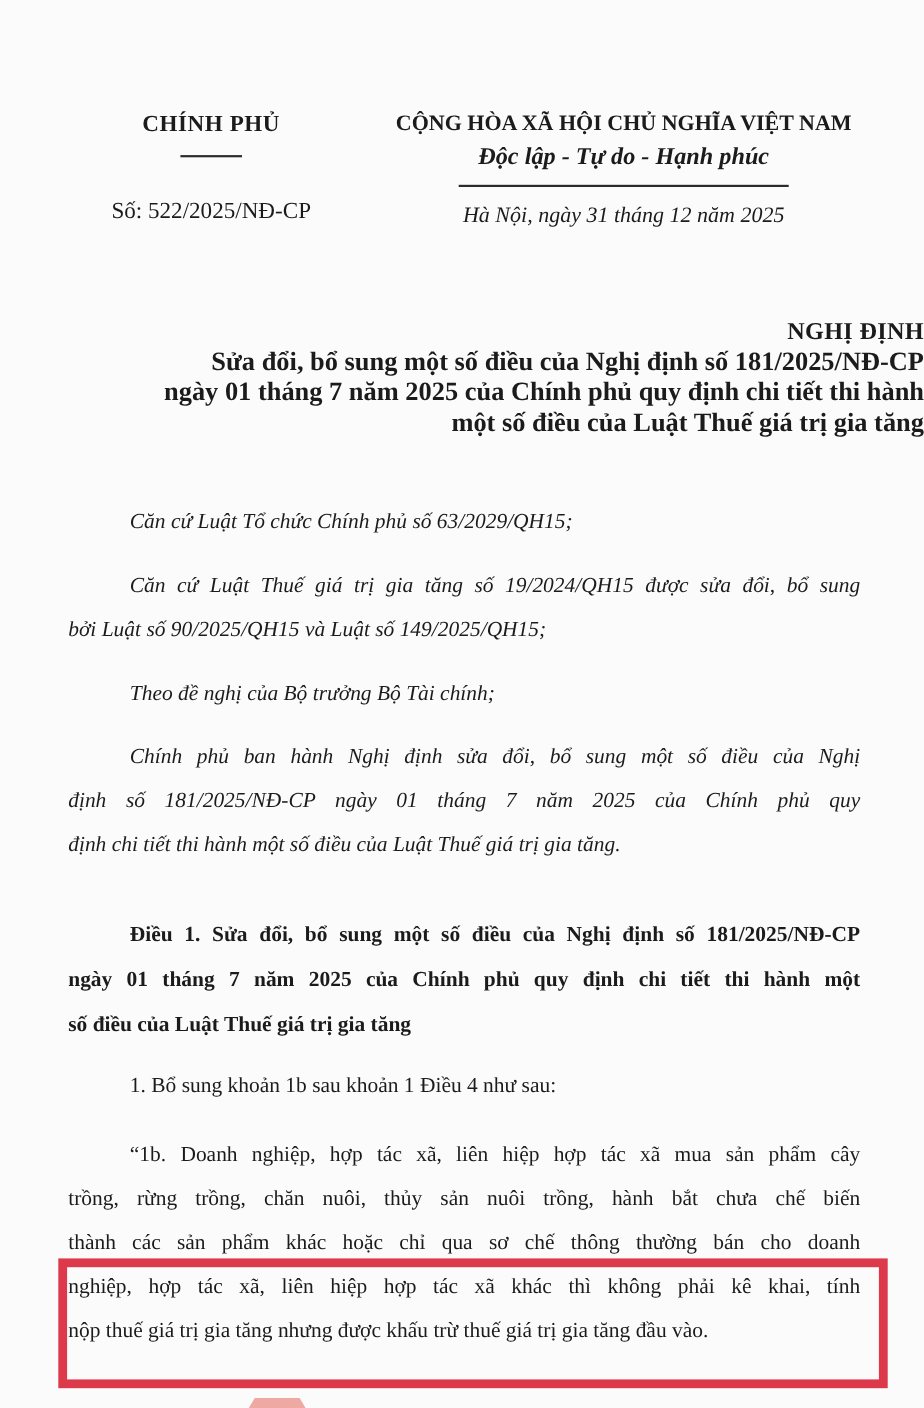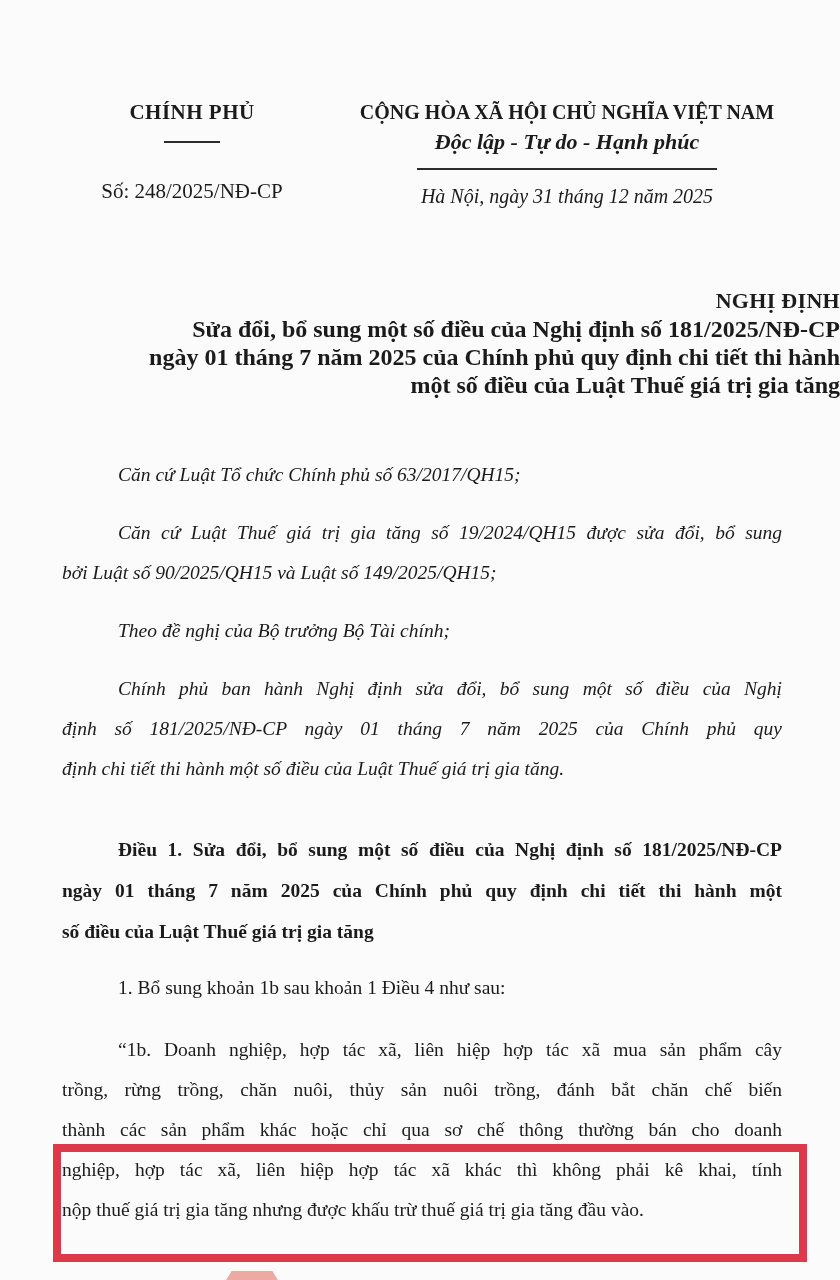--- a/index.html
+++ b/index.html
@@ -70,42 +70,42 @@
 </style>
 </head>
 <body>
 
 <div class="page">
 
   <div class="header">
     <div class="header-left">
       <div class="issuer">CHÍNH PHỦ</div>
       <div class="rule-short"></div>
-      <div class="doc-number">Số: 248/2025/NĐ-CP</div>
+      <div class="doc-number">Số: 522/2025/NĐ-CP</div>
     </div>
     <div class="header-right">
       <div class="national">CỘNG HÒA XÃ HỘI CHỦ NGHĨA VIỆT NAM</div>
       <div class="motto">Độc lập - Tự do - Hạnh phúc</div>
       <div class="rule-mid"></div>
       <div class="dateline">Hà Nội, ngày 31 tháng 12 năm 2025</div>
     </div>
   </div>
 
   <div class="title-block">
     <div class="doc-type">NGHỊ ĐỊNH</div>
     <div class="subtitle-line">Sửa đổi, bổ sung một số điều của Nghị định số 181/2025/NĐ-CP</div>
     <div class="subtitle-line">ngày 01 tháng 7 năm 2025 của Chính phủ quy định chi tiết thi hành</div>
     <div class="subtitle-line">một số điều của Luật Thuế giá trị gia tăng</div>
   </div>
 
   <div class="content">
 
     <div class="preamble">
       <div class="para">
-        <div class="line single indent">Căn cứ Luật Tổ chức Chính phủ số 63/2017/QH15;</div>
+        <div class="line single indent">Căn cứ Luật Tổ chức Chính phủ số 63/2029/QH15;</div>
       </div>
       <div class="para">
         <div class="line indent">Căn cứ Luật Thuế giá trị gia tăng số 19/2024/QH15 được sửa đổi, bổ sung</div>
         <div class="line last">bởi Luật số 90/2025/QH15 và Luật số 149/2025/QH15;</div>
       </div>
       <div class="para">
         <div class="line single indent">Theo đề nghị của Bộ trưởng Bộ Tài chính;</div>
       </div>
       <div class="para">
         <div class="line indent">Chính phủ ban hành Nghị định sửa đổi, bổ sung một số điều của Nghị</div>
@@ -119,21 +119,21 @@
       <div class="line">ngày 01 tháng 7 năm 2025 của Chính phủ quy định chi tiết thi hành một</div>
       <div class="line last">số điều của Luật Thuế giá trị gia tăng</div>
     </div>
 
     <div class="clause">
       <div class="line single indent">1. Bổ sung khoản 1b sau khoản 1 Điều 4 như sau:</div>
     </div>
 
     <div class="quoted">
       <div class="line indent">“1b. Doanh nghiệp, hợp tác xã, liên hiệp hợp tác xã mua sản phẩm cây</div>
-      <div class="line">trồng, rừng trồng, chăn nuôi, thủy sản nuôi trồng, đánh bắt chăn chế biến</div>
+      <div class="line">trồng, rừng trồng, chăn nuôi, thủy sản nuôi trồng, hành bắt chưa chế biến</div>
       <div class="line">thành các sản phẩm khác hoặc chỉ qua sơ chế thông thường bán cho doanh</div>
       <div class="line">nghiệp, hợp tác xã, liên hiệp hợp tác xã khác thì không phải kê khai, tính</div>
       <div class="line last">nộp thuế giá trị gia tăng nhưng được khấu trừ thuế giá trị gia tăng đầu vào.</div>
       <div class="highlight-box"></div>
     </div>
 
   </div>
 
   <div class="partial-icon"></div>
 

